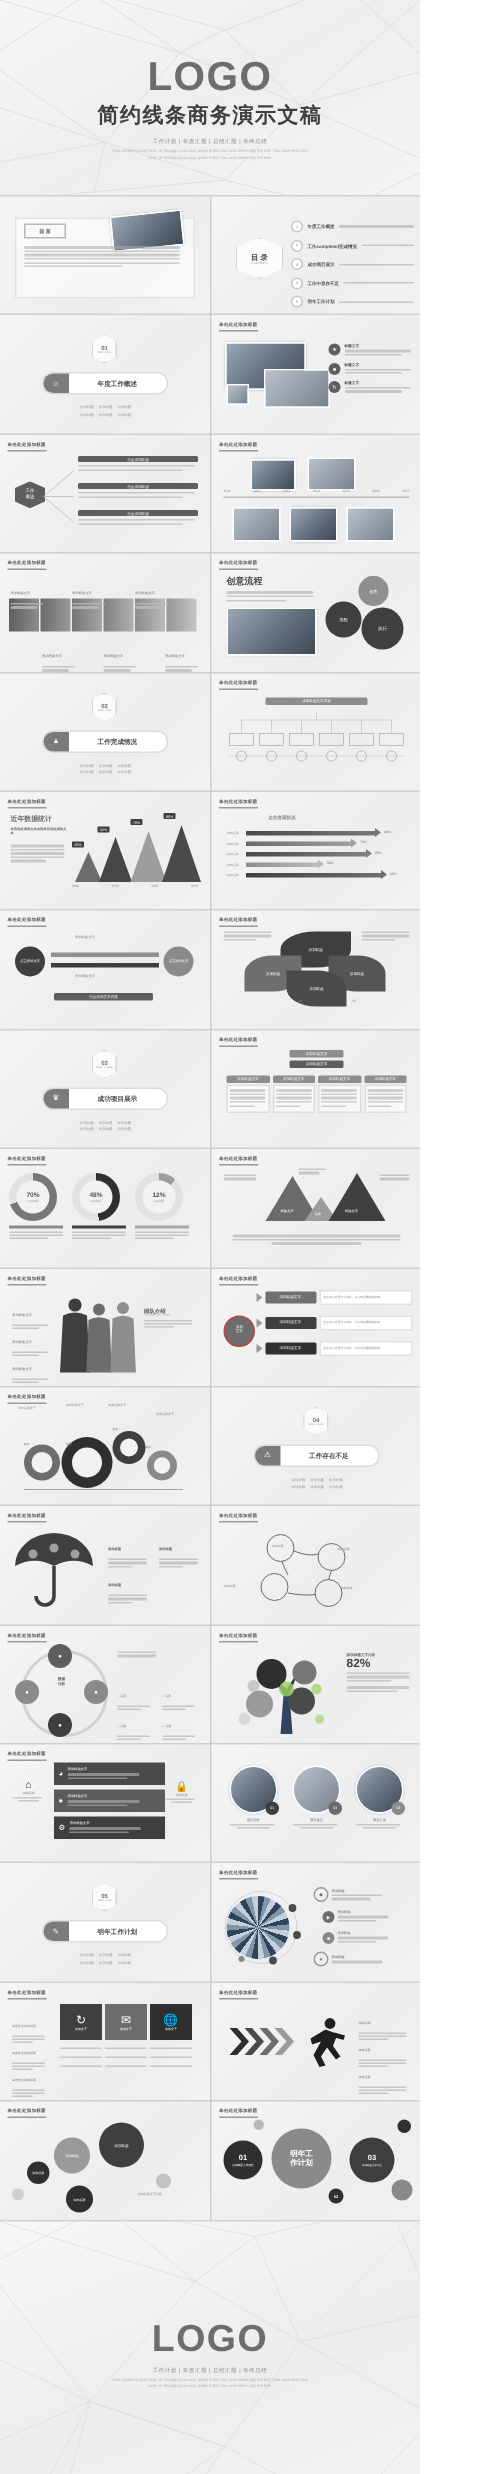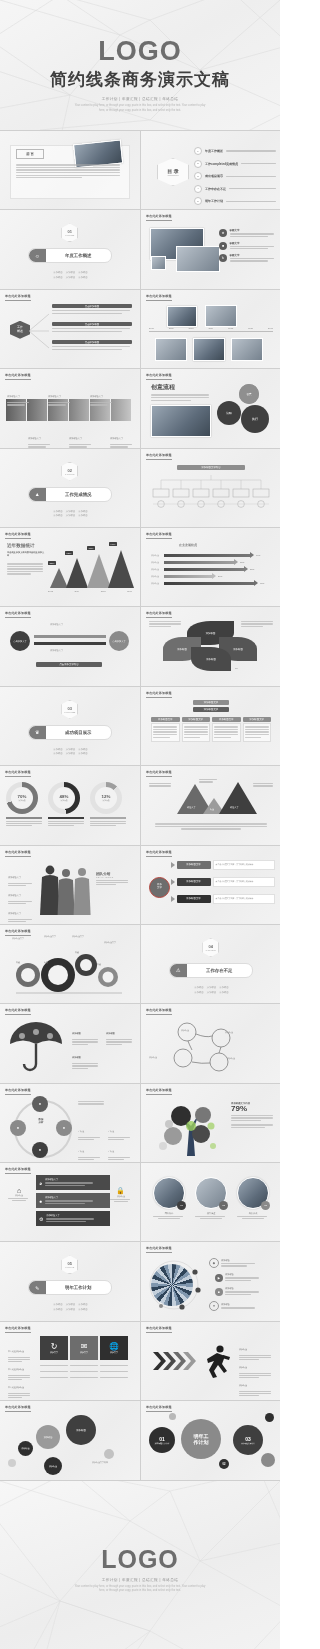--- a/index.html
+++ b/index.html
@@ -8,21 +8,21 @@
 
   
   .poly{position:absolute;inset:0;overflow:hidden;}
   .poly svg{width:100%;height:100%;display:block;}
 
   
   .hero{position:relative;width:280px;height:130px;background:
         linear-gradient(150deg,#f6f6f6 0%,#eeeeee 50%,#f4f4f4 100%);overflow:hidden;}
   .hero-in{position:relative;z-index:2;text-align:center;padding-top:38px;}
   .logo{font-size:27px;font-weight:bold;letter-spacing:1px;color:#6d6d6d;line-height:1;}
-  .hero-title{font-size:17px;font-weight:bold;color:#3f3f3f;letter-spacing:1px;margin-top:3px;}
+  .hero-title{font-size:14px;font-weight:bold;color:#3f3f3f;letter-spacing:1px;margin-top:3px;}
   .hero-sub{font-size:3.6px;color:#8b8b8b;margin-top:6px;letter-spacing:.4px;}
   .hero-eng{font-size:2.7px;color:#b5b5b5;line-height:1.7;margin-top:3px;padding:0 72px;}
 
   .footer{position:relative;width:280px;height:184px;background:
         linear-gradient(160deg,#f7f7f7 0%,#ededed 55%,#f3f3f3 100%);overflow:hidden;}
   .footer-in{position:relative;z-index:2;text-align:center;padding-top:66px;}
   .footer .logo{font-size:25px;}
   .footer-title{font-size:17px;font-weight:bold;color:#3f3f3f;letter-spacing:1px;margin-top:1px;}
 
   
@@ -786,21 +786,21 @@
         <circle cx="28" cy="18" r="10" fill="#2f2f2f"></circle>
             <circle cx="50" cy="17" r="8" fill="#777"></circle>
         <circle cx="38" cy="28" r="5" fill="#9ccf5e" opacity=".8"></circle>
             <circle cx="16" cy="26" r="4" fill="#b6b6b6" opacity=".7"></circle>
         <circle cx="58" cy="28" r="3.5" fill="#9ccf5e" opacity=".7"></circle>
             <circle cx="10" cy="48" r="4" fill="#cfcfcf" opacity=".7"></circle>
         <circle cx="60" cy="48" r="3" fill="#9ccf5e" opacity=".6"></circle>
       </svg>
       <div style="position:absolute;left:90px;top:18px;width:44px">
         <div style="font-size:2.4px;font-weight:bold;color:#666">添加标题文字内容</div>
-        <div style="font-size:8px;font-weight:bold;color:#3f3f3f;line-height:1.1">79%</div>
+        <div style="font-size:8px;font-weight:bold;color:#3f3f3f;line-height:1.1">82%</div>
         <span class="fake" style="width:42px"></span>
             <span class="fake" style="width:42px"></span>
             <span class="fake" style="width:30px"></span>
         <span class="fake" style="width:42px;margin-top:3px"></span>
             <span class="fake" style="width:34px"></span>
       </div>
     </div>
       </div>
 
     <div class="slide">

